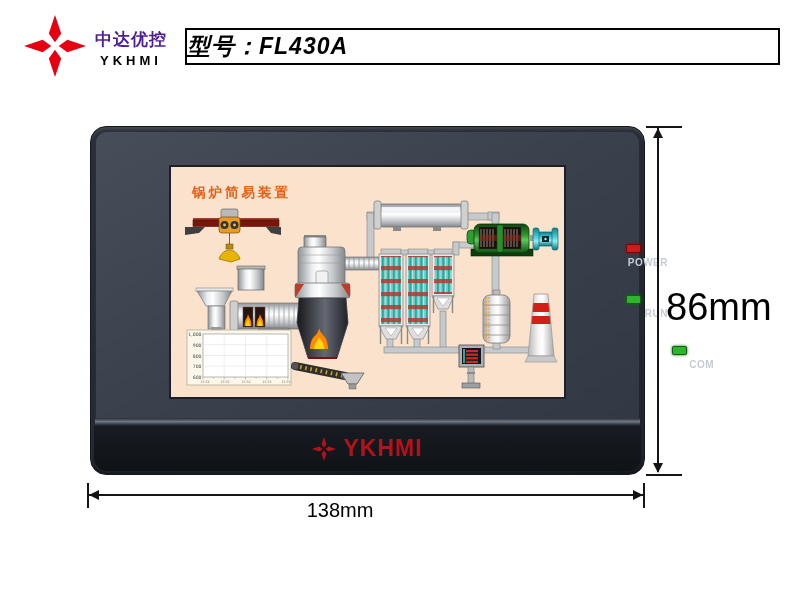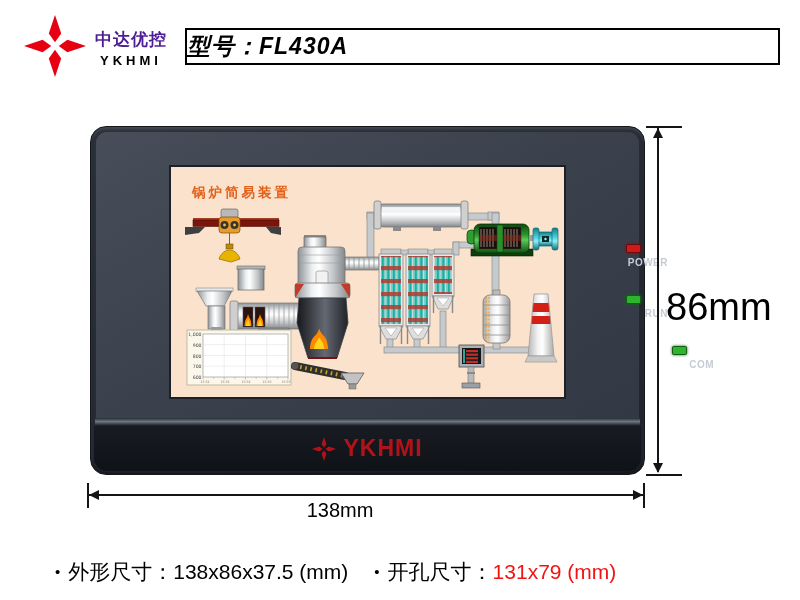--- a/index.html
+++ b/index.html
@@ -414,17 +414,14 @@
   <div class="arr arr-down" style="left:653px;top:463px;"></div>
   <div class="dim-label-h">86mm</div>
 
   <div class="tick tick-v" style="left:87px;"></div>
   <div class="tick tick-v" style="left:643px;"></div>
   <div class="dim dim-h"></div>
   <div class="arr arr-left" style="left:89px;top:490px;"></div>
   <div class="arr arr-right" style="left:633px;top:490px;"></div>
   <div class="dim-label-w">138mm</div>
 
-  <div class="footer">
-    <span class="bullet">•</span><span>外形尺寸：</span><span>138x86x37.5 (mm)</span><span class="grp2 bullet">•</span><span>开孔尺寸：</span><span class="red">131x79 (mm)</span>
-  </div>
 
 </div>
 
 </body></html>

